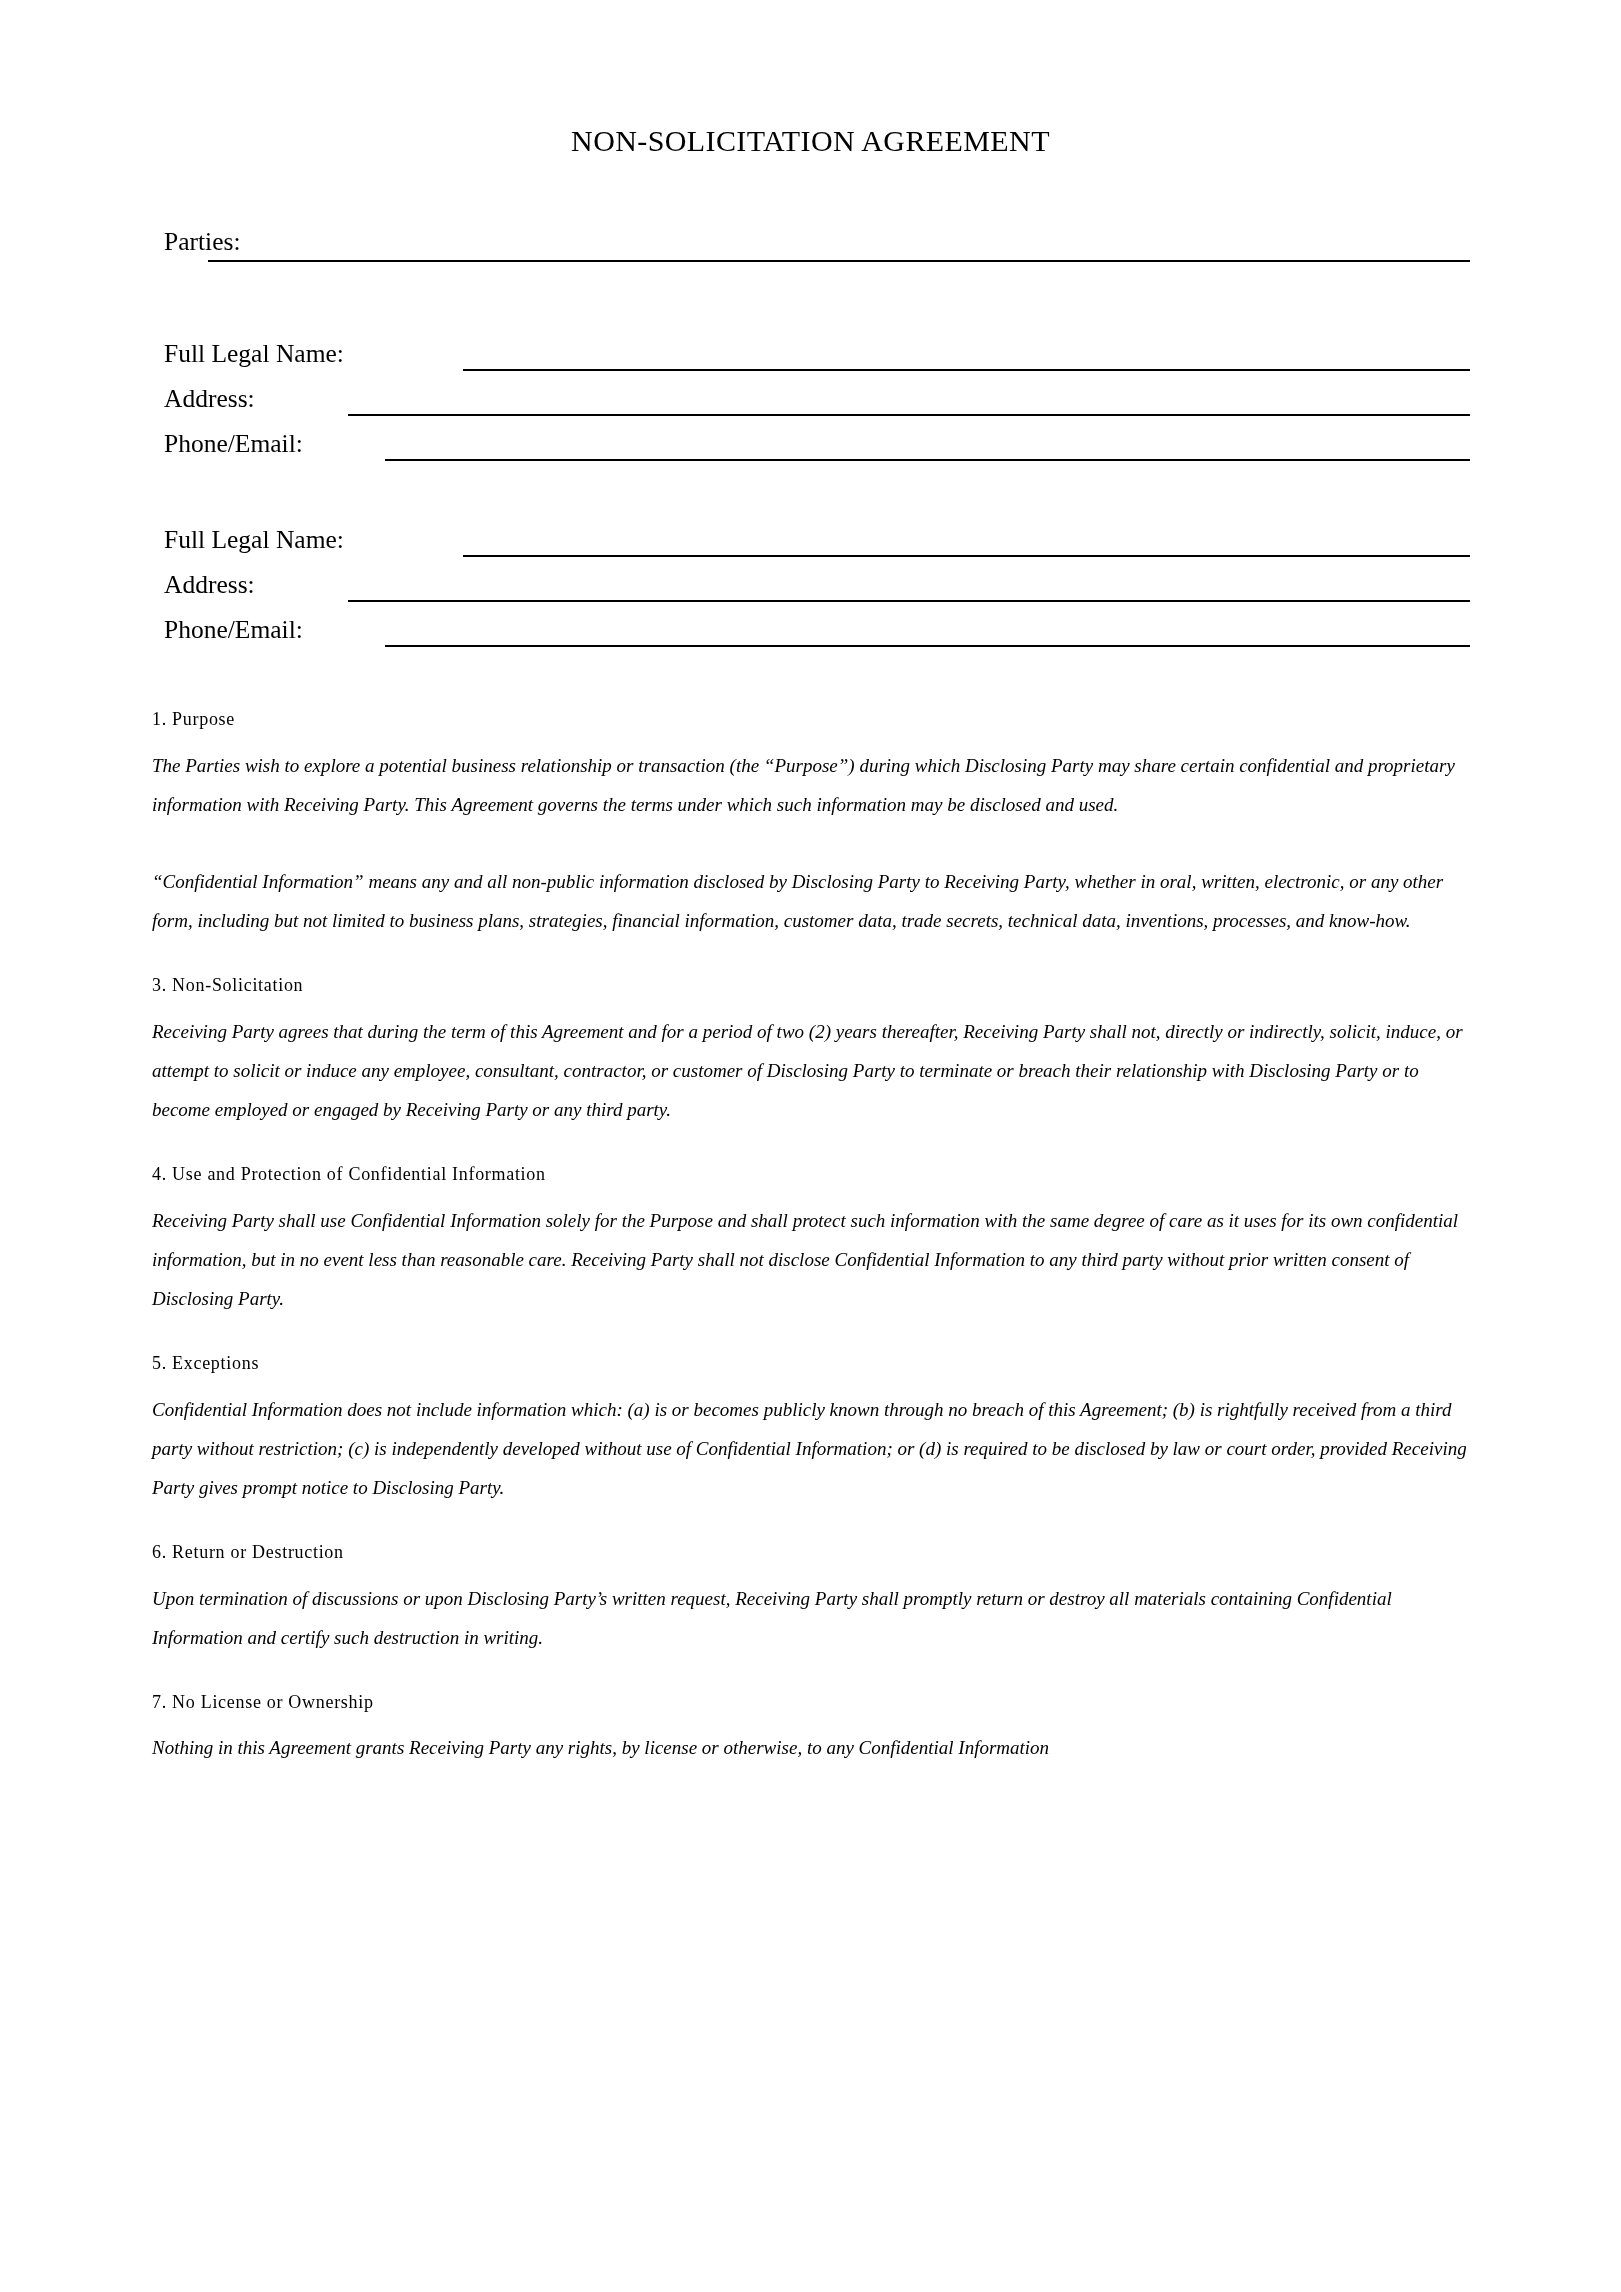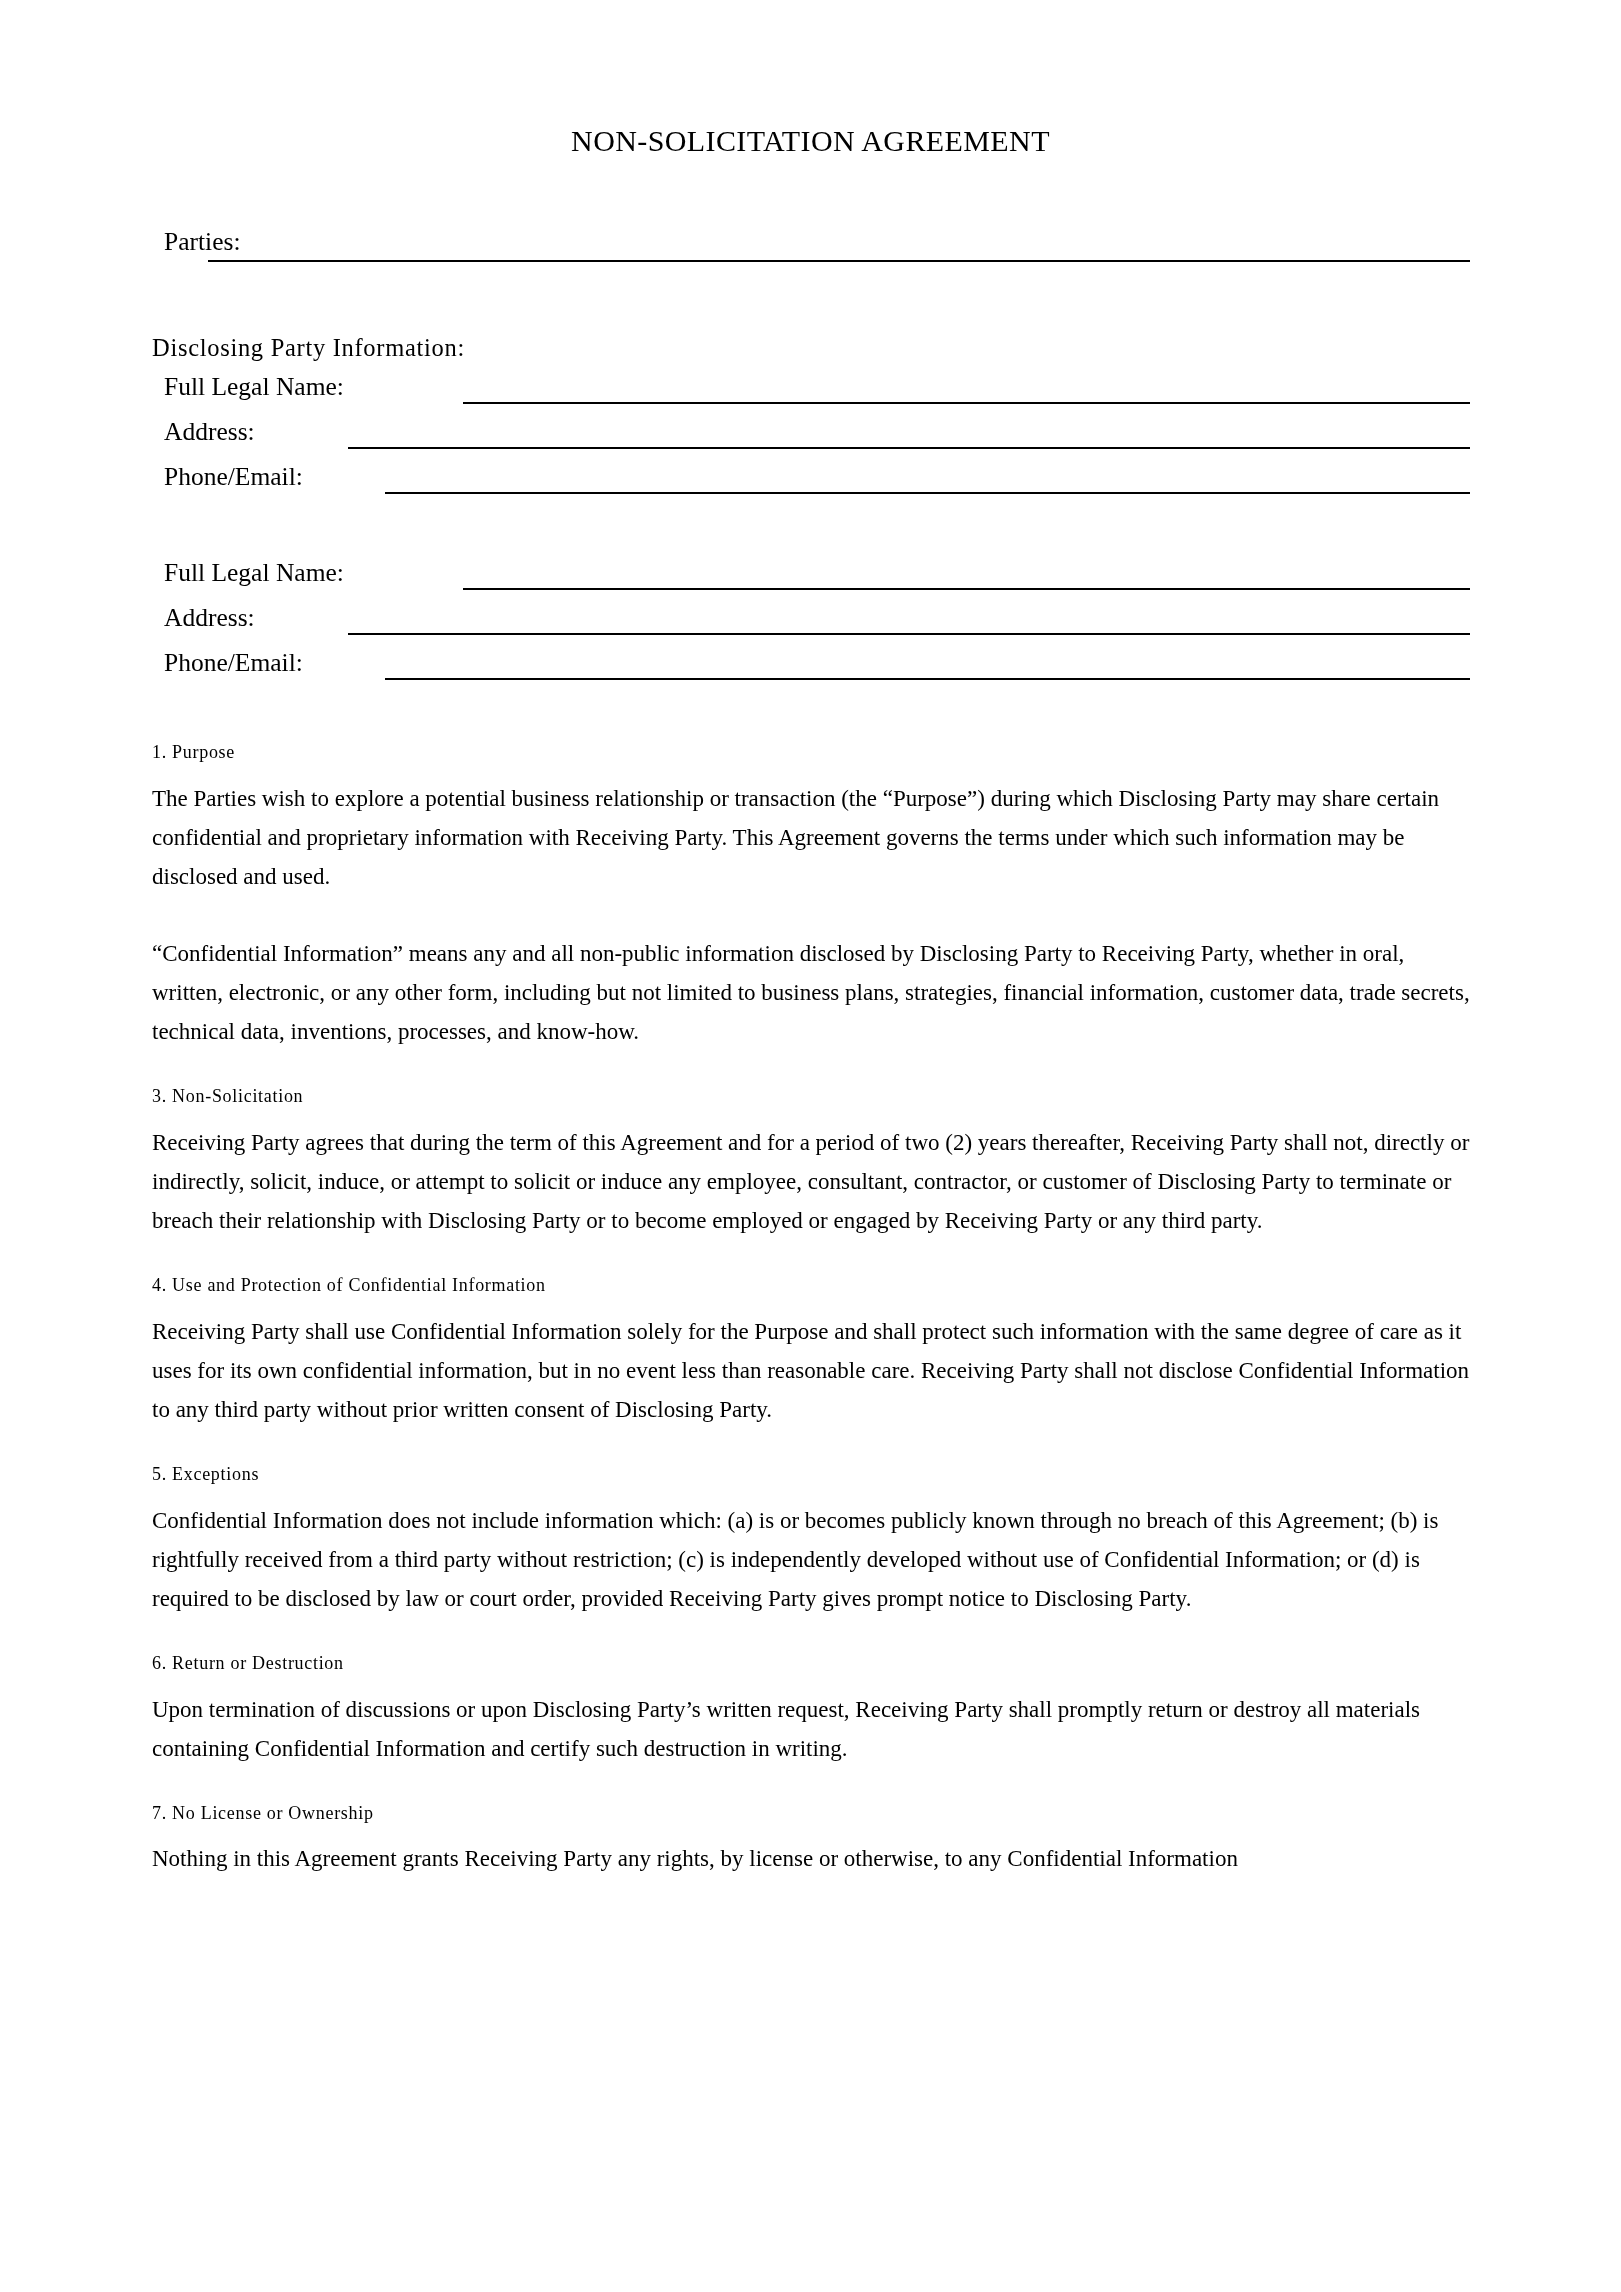--- a/index.html
+++ b/index.html
@@ -80,25 +80,26 @@
   .group-head {
     font-size: 24.5px;
     line-height: 33px;
     letter-spacing: 0.7px;
     font-weight: 400;
     white-space: nowrap;
   }
 
   
   .sec-body {
-    font-size: 23px;
+    font-size: 19px;
     line-height: 39px;
     text-align: left;
     margin: 0;
     width: 1318px;
+    font-style: italic;
   }
 
   .sec-block { margin-bottom: 0; }
   .sp-30 { height: 29px; }
   .sp-34 { height: 33px; }
   .sp-46 { height: 45px; }
   .sp-10 { height: 9.8px; }
   .sp-6  { height: 5.9px; }
 </style>
 </head>
@@ -110,21 +111,20 @@
 
   <div class="content">
 
     <div class="form-row parties">
       <span class="label">Parties:</span>
       <span class="rule"></span>
     </div>
 
     <div class="sp-34"></div>
 
-    <div class="group-head">Disclosing Party Information:</div>
 
     <div class="sp-6"></div>
 
     <div class="form-row">
       <span class="label">Full Legal Name:</span>
       <span class="rule rule-name"></span>
     </div>
 
     <div class="form-row">
       <span class="label">Address:</span>

